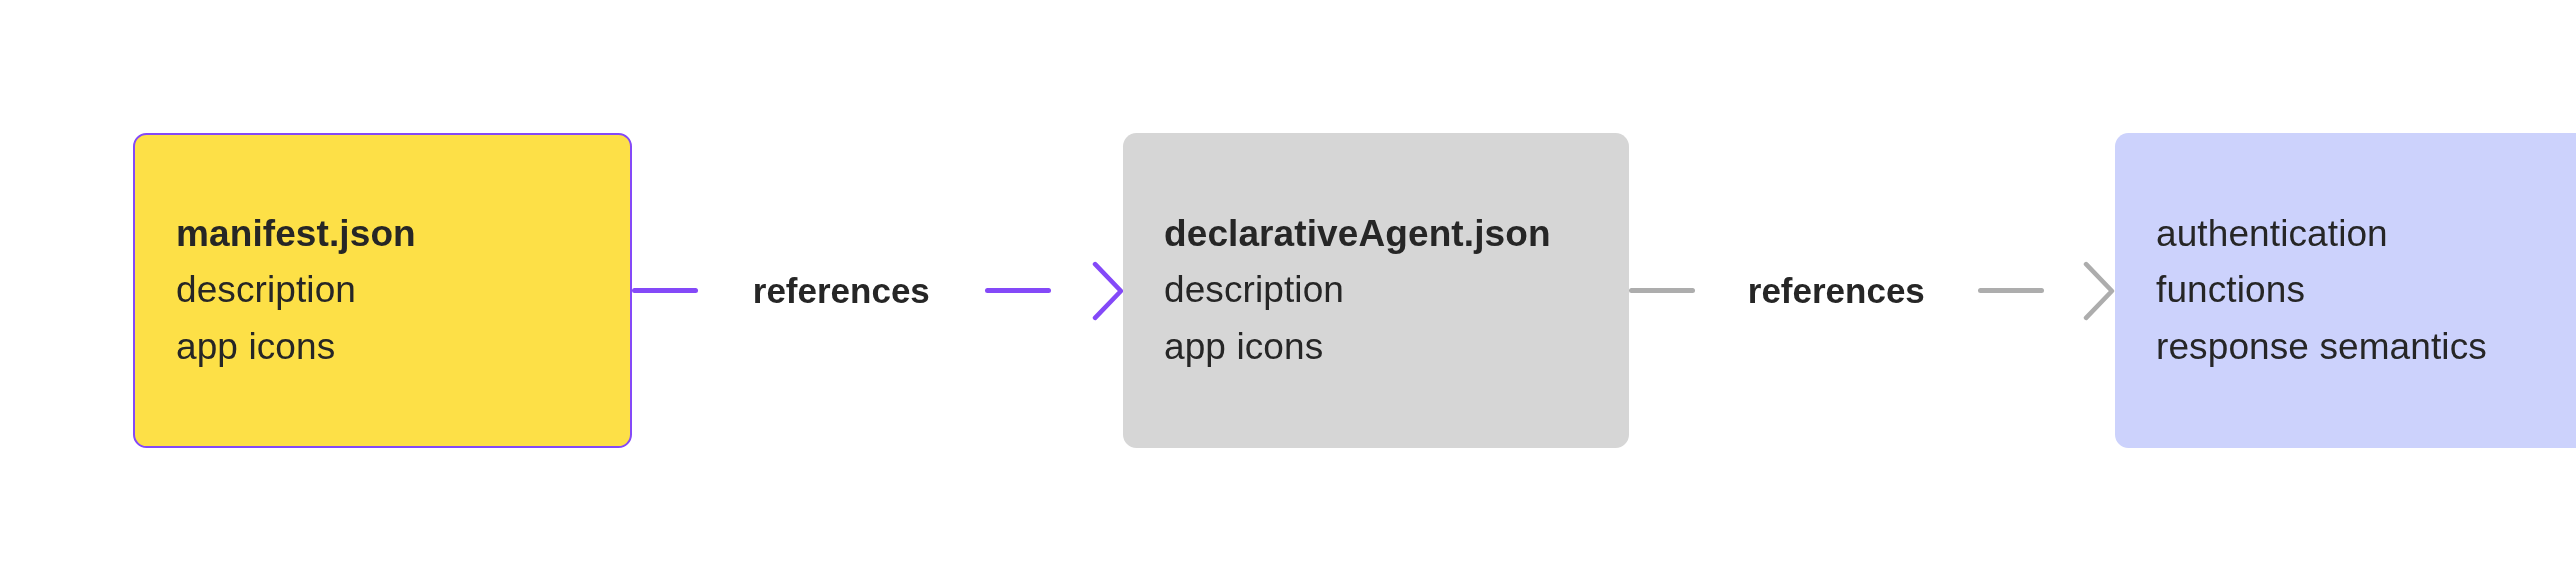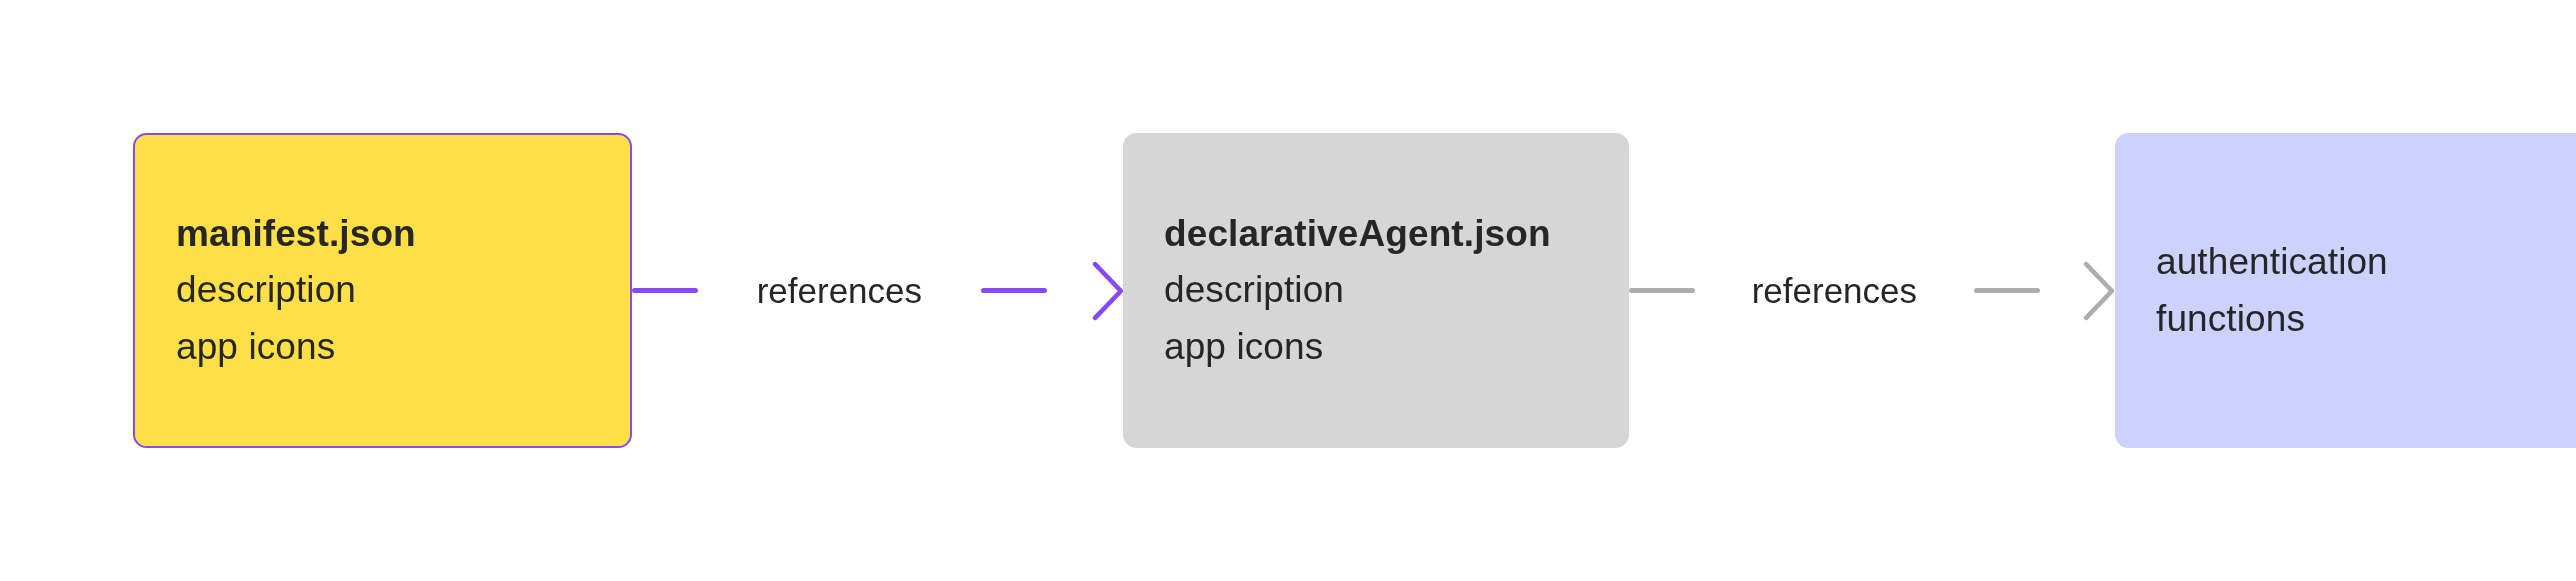--- a/index.html
+++ b/index.html
@@ -72,20 +72,21 @@
   }
 
   
   .edge {
     position: absolute;
     top: 253px;
     height: 75px;
     display: flex;
     align-items: center;
     justify-content: space-between;
+    font-weight: bold;
   }
   .edge .stub {
     display: block;
     height: 4.6px;
     border-radius: 2.6px;
   }
   .edge .stub-left  { width: 66px; }
   .edge .stub-right { width: 66px; }
   .edge .edge-label {
     font-size: 35px;
@@ -142,16 +143,17 @@
     <span class="arrow-head">
       <svg width="32" height="62" viewBox="0 0 62 120" xmlns="http://www.w3.org/2000/svg" aria-hidden="true">
         <path d="M6 8 L56 60 L6 112" fill="none" stroke="#adadad" stroke-width="9" stroke-linecap="round" stroke-linejoin="round"></path>
       </svg>
     </span>
   </div>
 
   <div id="node-ai-plugin" class="node">
     <div class="line">authentication</div>
     <div class="line">functions</div>
+    <div class="line">response semantics</div>
   </div>
 
 </div>
 
 
 </body></html>

